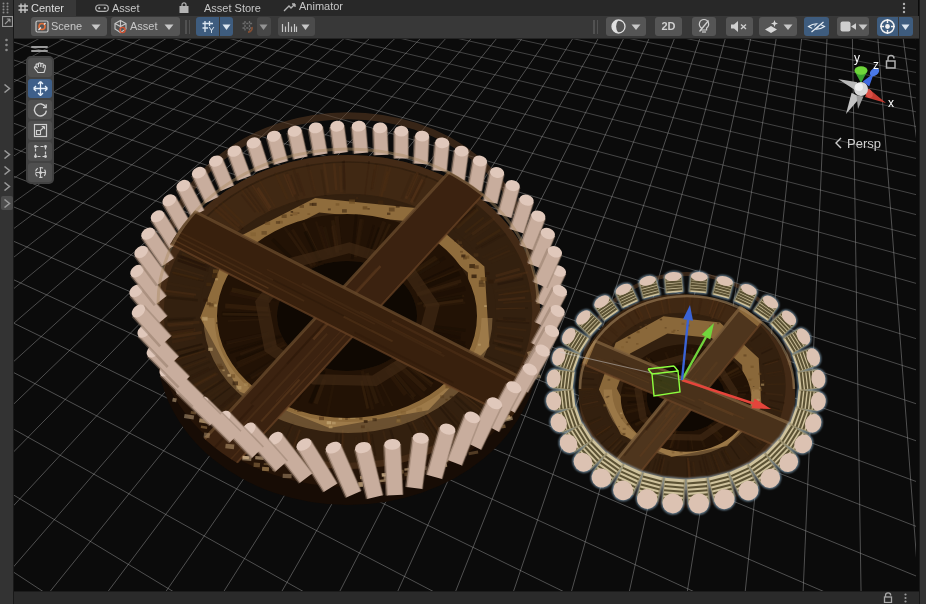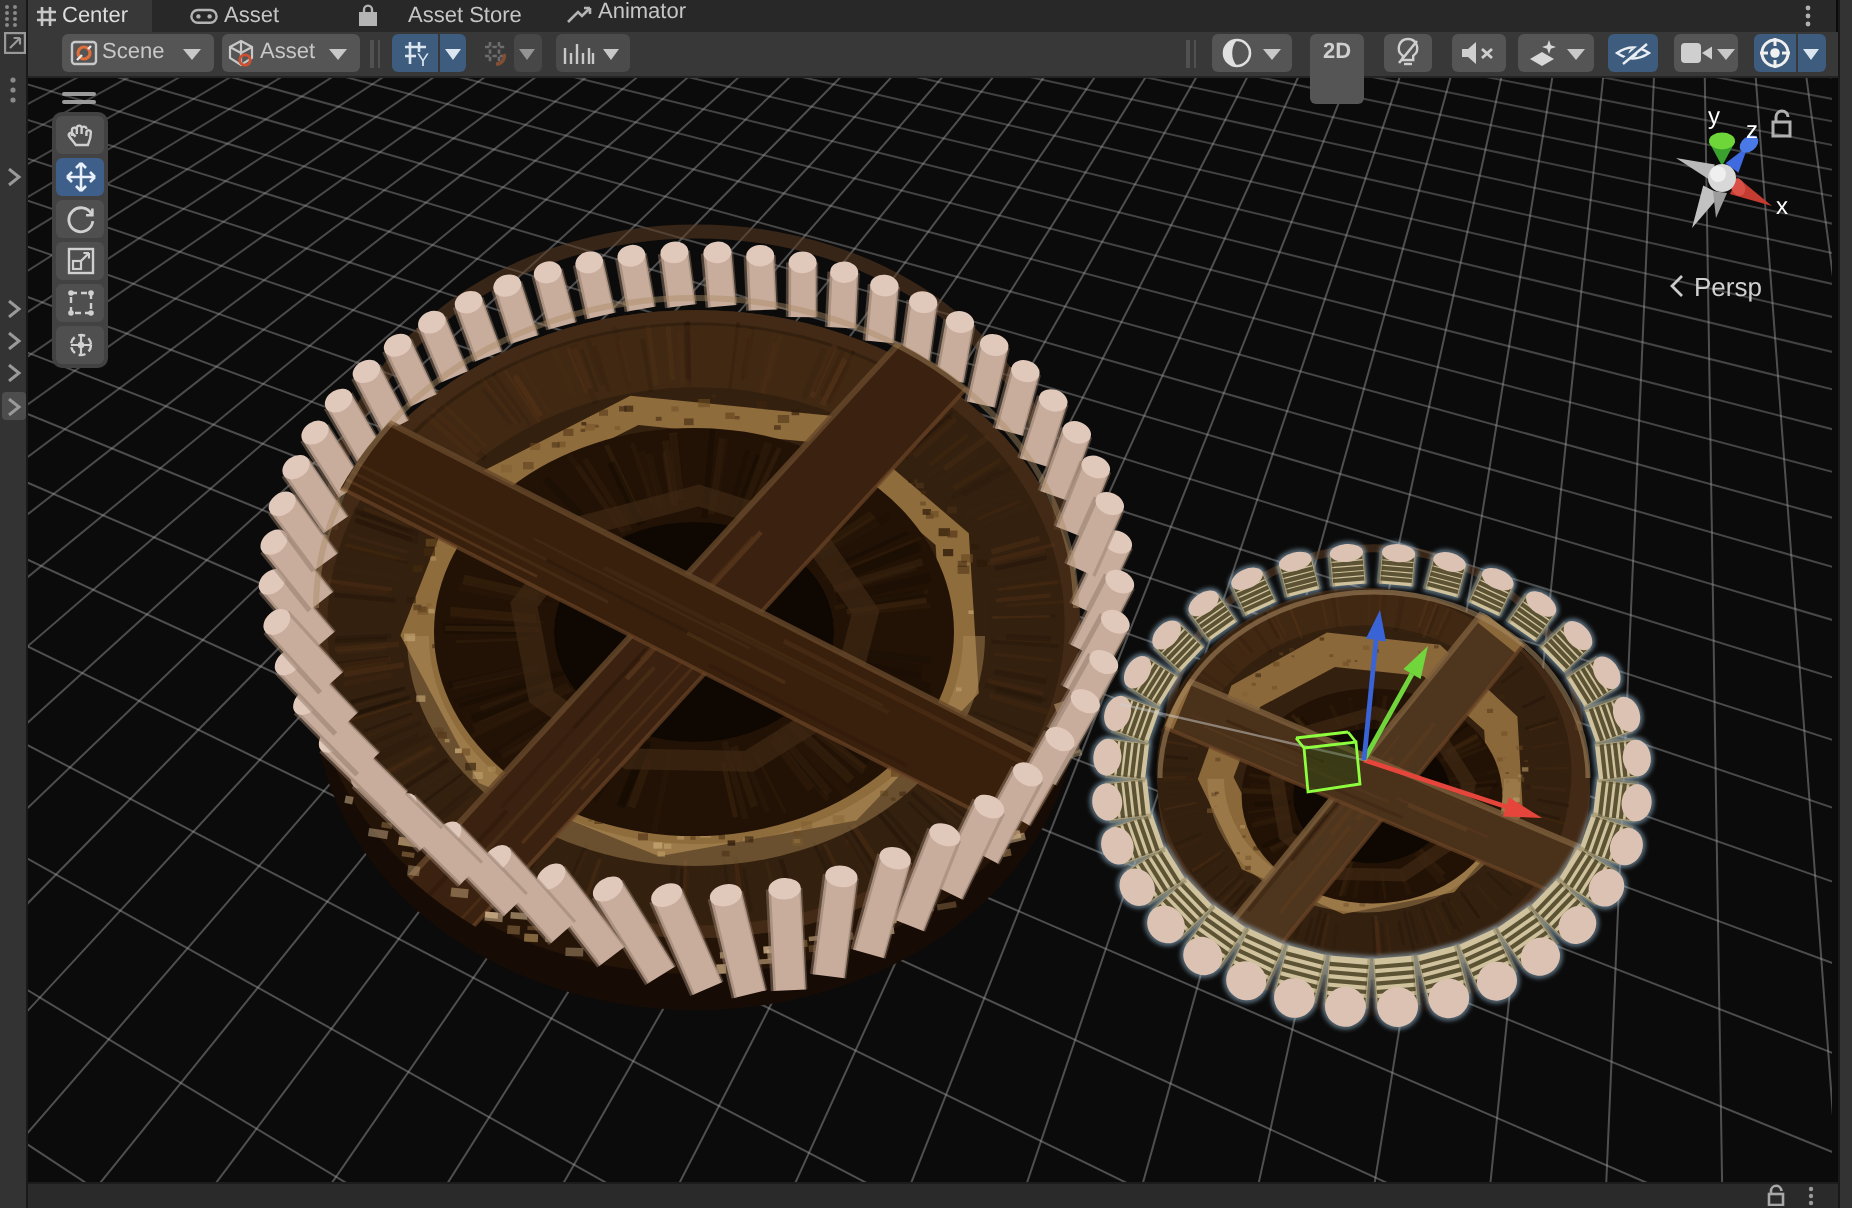--- a/index.html
+++ b/index.html
@@ -1651,21 +1651,21 @@
 <div class="abs" style="left:593px;top:20px;width:1.5px;height:14px;background:#6a6a6a;opacity:0.5"></div>
 <div class="abs" style="left:596.5px;top:20px;width:1.5px;height:14px;background:#6a6a6a;opacity:0.5"></div>
 <div class="abs" style="left:606px;top:17px;width:40px;height:19px;background:#555555;border-radius:3px;color:#d8d8d8;font-size:11px"></div>
 <svg class="abs" style="left:610px;top:18px" width="17" height="17">
     <circle cx="8.5" cy="8.5" r="6.5" fill="none" stroke="#e0e0e0" stroke-width="1.3"></circle>
     <path d="M8.5 2 a6.5 6.5 0 0 0 0 13 a10 10 0 0 1 0-13" fill="#e0e0e0"></path>
   </svg>
 <svg class="abs" style="left:631px;top:24px" width="10" height="7">
     <path d="M0.5 0.5 L9.5 0.5 L5 6 Z" fill="#c8c8c8"></path>
   </svg>
-<div class="abs" style="left:655px;top:17px;width:27px;height:35px;background:#555555;border-radius:3px;color:#d8d8d8;font-size:11px;text-align:center;line-height:19px;font-weight:bold;color:#d0d0d0">2D</div>
+<div class="abs" style="left:655px;top:17px;width:27px;height:19px;background:#555555;border-radius:3px;color:#d8d8d8;font-size:11px;text-align:center;line-height:19px;font-weight:bold;color:#d0d0d0">2D</div>
 <div class="abs" style="left:692px;top:17px;width:24px;height:19px;background:#555555;border-radius:3px;color:#d8d8d8;font-size:11px"></div>
 <svg class="abs" style="left:697px;top:18px" width="14" height="16">
     <path d="M7 1.5 a4.6 4.6 0 0 1 2.6 8.4 l0 2.1 h-5.2 l0-2.1 a4.6 4.6 0 0 1 2.6-8.4 Z" fill="none" stroke="#cfcfcf" stroke-width="1.2"></path>
     <path d="M5 14 h4" stroke="#cfcfcf" stroke-width="1.2"></path>
     <path d="M2.5 13.5 L11.5 2.5" stroke="#cfcfcf" stroke-width="1.3"></path>
   </svg>
 <div class="abs" style="left:726px;top:17px;width:27px;height:19px;background:#555555;border-radius:3px;color:#d8d8d8;font-size:11px"></div>
 <svg class="abs" style="left:730px;top:20px" width="18" height="13">
     <path d="M1 4.5 h3 l4-3.5 v11 L4 8.5 H1 Z" fill="#cfcfcf"></path>
     <path d="M11 4.5 l5 4.5 M16 4.5 l-5 4.5" stroke="#cfcfcf" stroke-width="1.4"></path>

